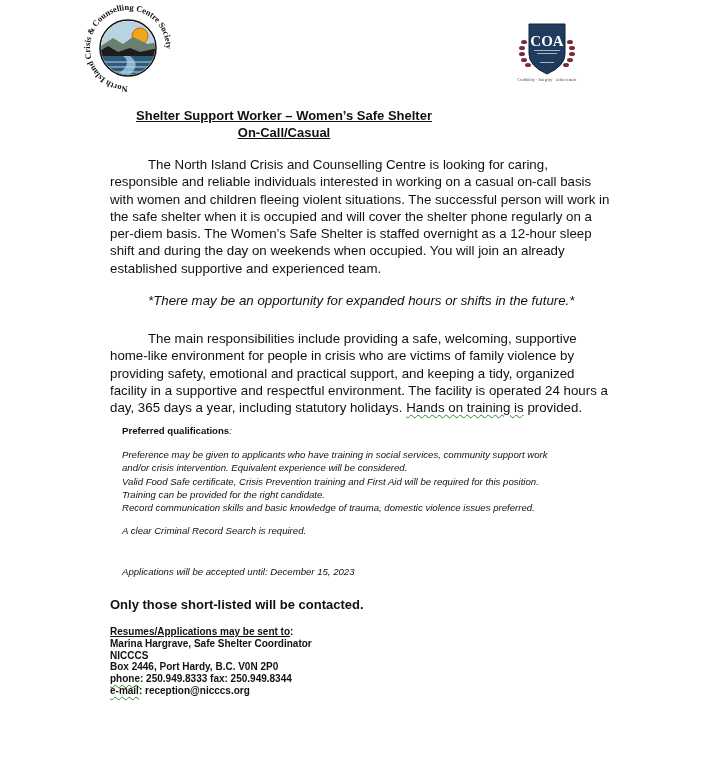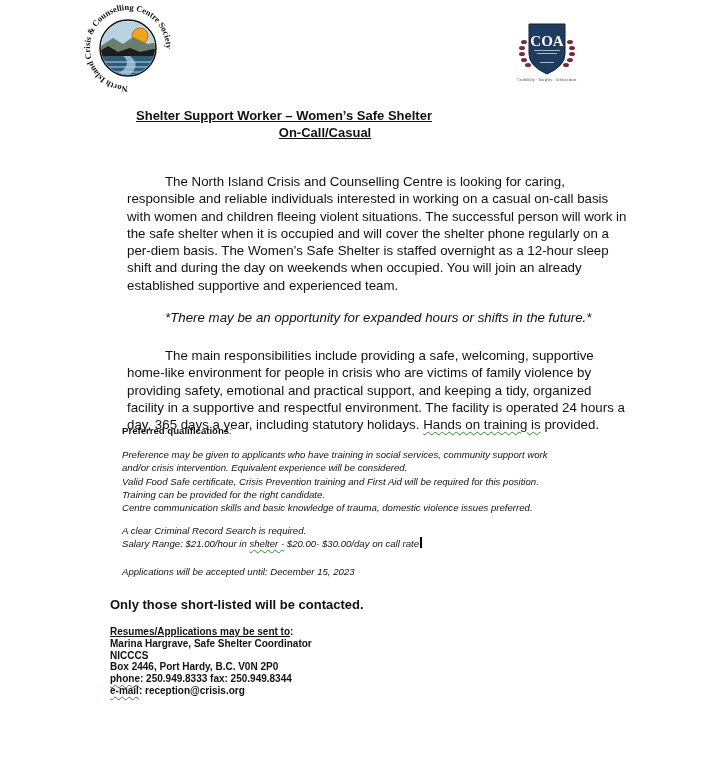--- a/index.html
+++ b/index.html
@@ -3,22 +3,22 @@
 <meta charset="utf-8">
 <style>
   html, body { margin: 0; padding: 0; background: #ffffff; }
   body { width: 710px; height: 764px; position: relative; overflow: hidden; font-family: "Liberation Sans", sans-serif; color: #111; }
   .page { position: absolute; left: 0; top: 0; width: 710px; height: 764px; background: #fff; }
   .logo-left { position: absolute; left: 78px; top: 2px; width: 100px; height: 92px; }
   .logo-right { position: absolute; left: 497px; top: 20px; width: 100px; height: 68px; }
   .coa-tag { position: absolute; left: 0; top: 58px; width: 100px; text-align: center; font-family: "Liberation Serif", serif; font-size: 3.5px; letter-spacing: 0.2px; color: #333; }
   .title { position: absolute; left: 0; width: 568px; text-align: center; font-weight: bold; font-size: 13px; text-decoration: underline; }
   .t1 { top: 108px; }
-  .t2 { top: 125px; margin-left: 41px; }
-  .para { position: absolute; left: 110px; width: 505px; font-size: 13.3px; line-height: 17.3px; margin: 17px; }
+  .t2 { top: 125px; }
+  .para { position: absolute; left: 110px; width: 505px; font-size: 13.3px; line-height: 17.3px; margin: 0; }
   .p1 { top: 156px; }
   .p2 { top: 292px; text-indent: 38px; font-style: italic; }
   .p3 { top: 330px; }
   .indent { display: inline-block; width: 38px; }
   .squiggle { text-decoration: underline wavy #2a8a2a; text-decoration-thickness: 1px; text-underline-offset: 2px; }
   .small { position: absolute; left: 110px; width: 500px; font-size: 9.6px; line-height: 13.3px; padding-left: 12px; }
   .q-head { top: 424px; font-weight: bold; }
   .q-body { top: 448px; font-style: italic; }
   .crim { top: 524px; font-style: italic; }
   .sal { top: 537px; font-style: italic; }
@@ -88,32 +88,31 @@
   <p class="para p2">*There may be an opportunity for expanded hours or shifts in the future.*</p>
 
   <p class="para p3"><span class="indent"></span><span>The  main responsibilities include providing a safe, welcoming, supportive home-like environment for people in crisis who are victims of family violence by providing safety, emotional and practical support, and keeping a tidy, organized facility in a supportive and respectful environment. The facility is operated 24 hours a day, 365 days a year, including statutory holidays. </span><span class="squiggle">Hands on training is</span><span> provided.</span></p>
 
   <div class="small q-head"><span>Preferred qualifications</span><span style="font-weight:normal;font-style:italic">:</span></div>
   <div class="small q-body">
     <div>Preference may be given to applicants who have training in social services, community support work</div>
     <div>and/or crisis intervention. Equivalent experience will be considered.</div>
     <div>Valid  Food Safe certificate, Crisis Prevention training and First Aid will be required for this position.</div>
     <div>Training can be provided for the right candidate.</div>
-    <div>Centre communication skills and basic knowledge of trauma, domestic violence issues preferred.</div>
+    <div>Record communication skills and basic knowledge of trauma, domestic violence issues preferred.</div>
   </div>
 
   <div class="small crim">A clear Criminal Record Search is required.</div>
-  <div class="small sal"><span>Salary Range: $21.00/hour in </span><span class="squiggle">shelter  -</span><span> $20.00- $30.00/day on call rate</span><span class="cursor"></span></div>
 
   <div class="small apps">Applications will be accepted until: December 15, 2023</div>
 
   <div class="only">Only those short-listed will be contacted.</div>
 
   <div class="contact">
     <div><span class="u">Resumes/Applications may be sent to</span><span>:</span></div>
     <div>Marina Hargrave,  Safe Shelter Coordinator</div>
     <div>NICCCS</div>
     <div>Box 2446, Port Hardy, B.C. V0N 2P0</div>
     <div><span class="squiggle">phone</span><span>: 250.949.8333 fax: 250.949.8344</span></div>
-    <div><span class="squiggle">e-mail</span><span>:  reception@crisis.org</span></div>
+    <div><span class="squiggle">e-mail</span><span>:  reception@nicccs.org</span></div>
   </div>
 
 </div>
 
 </body></html>

